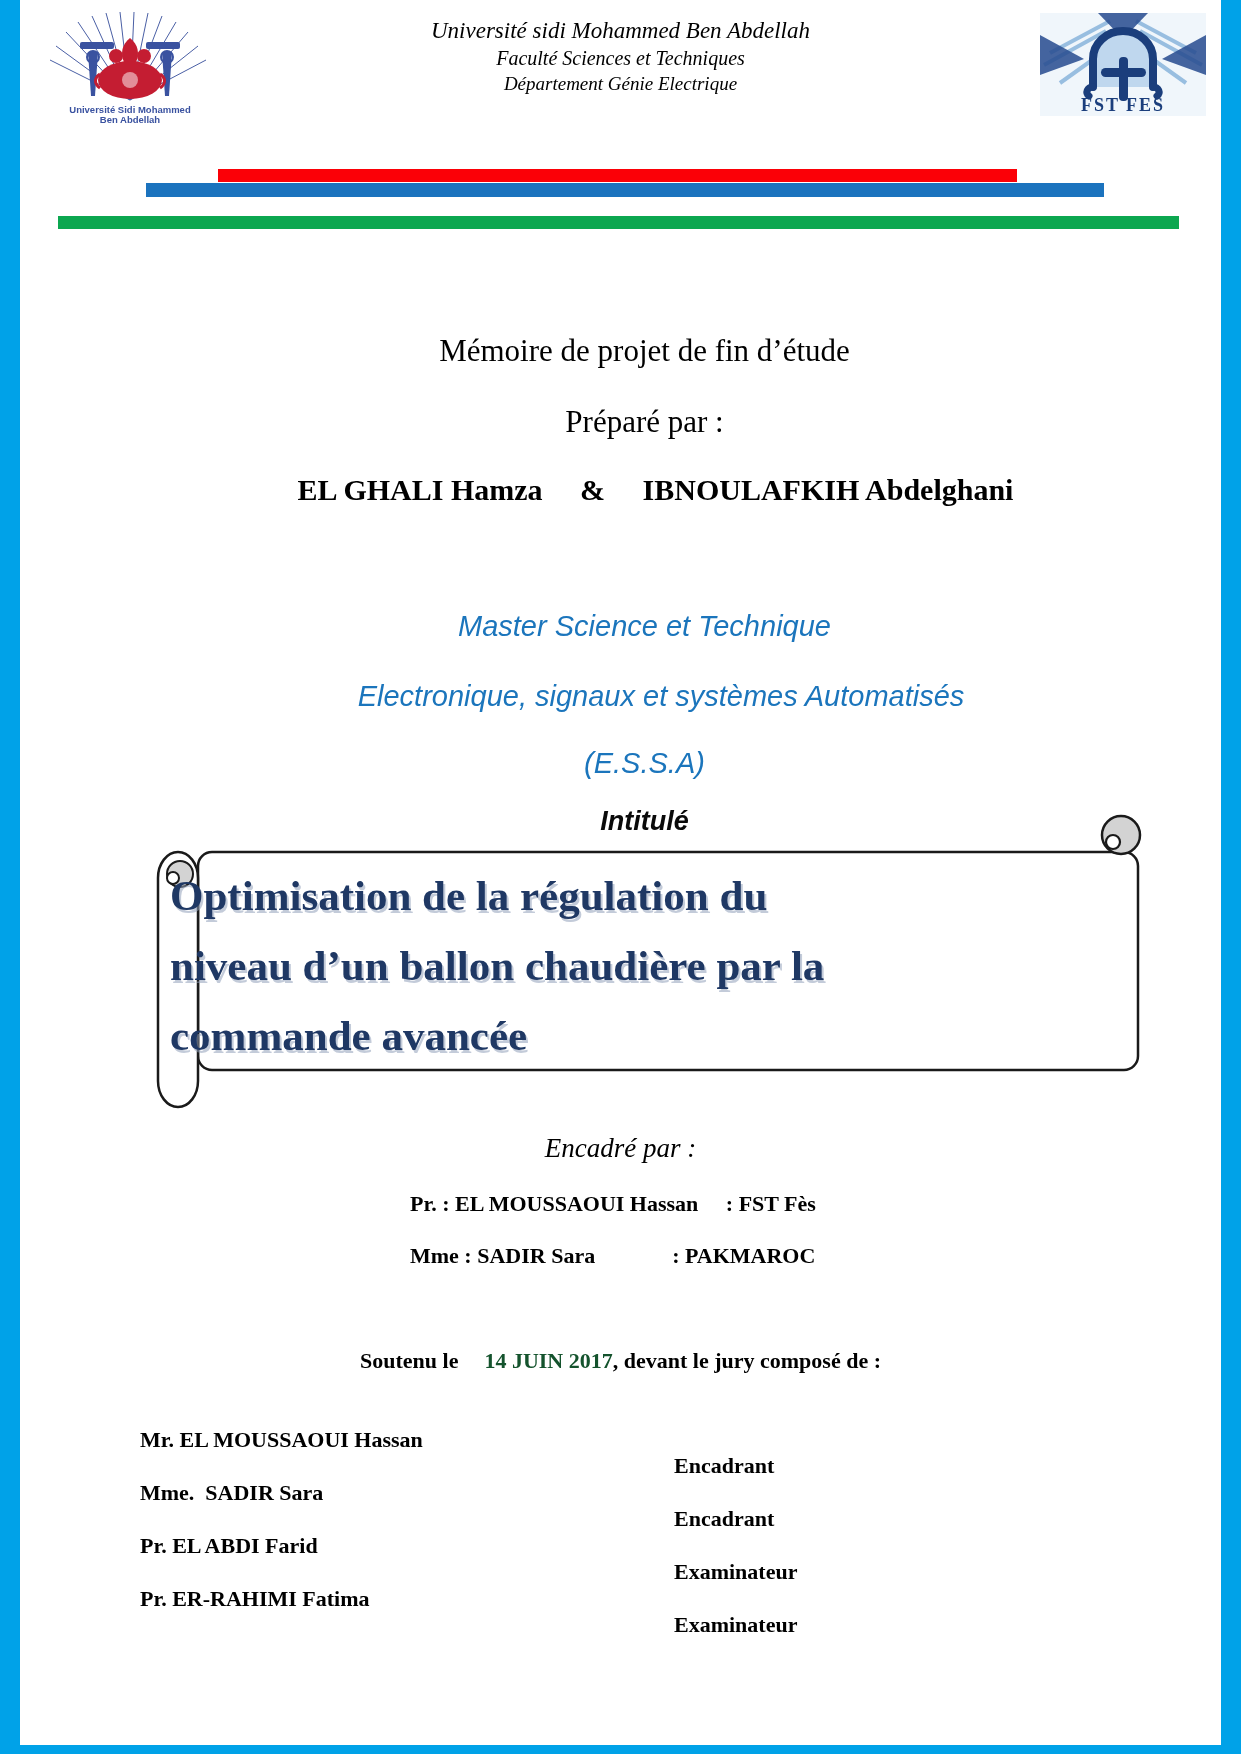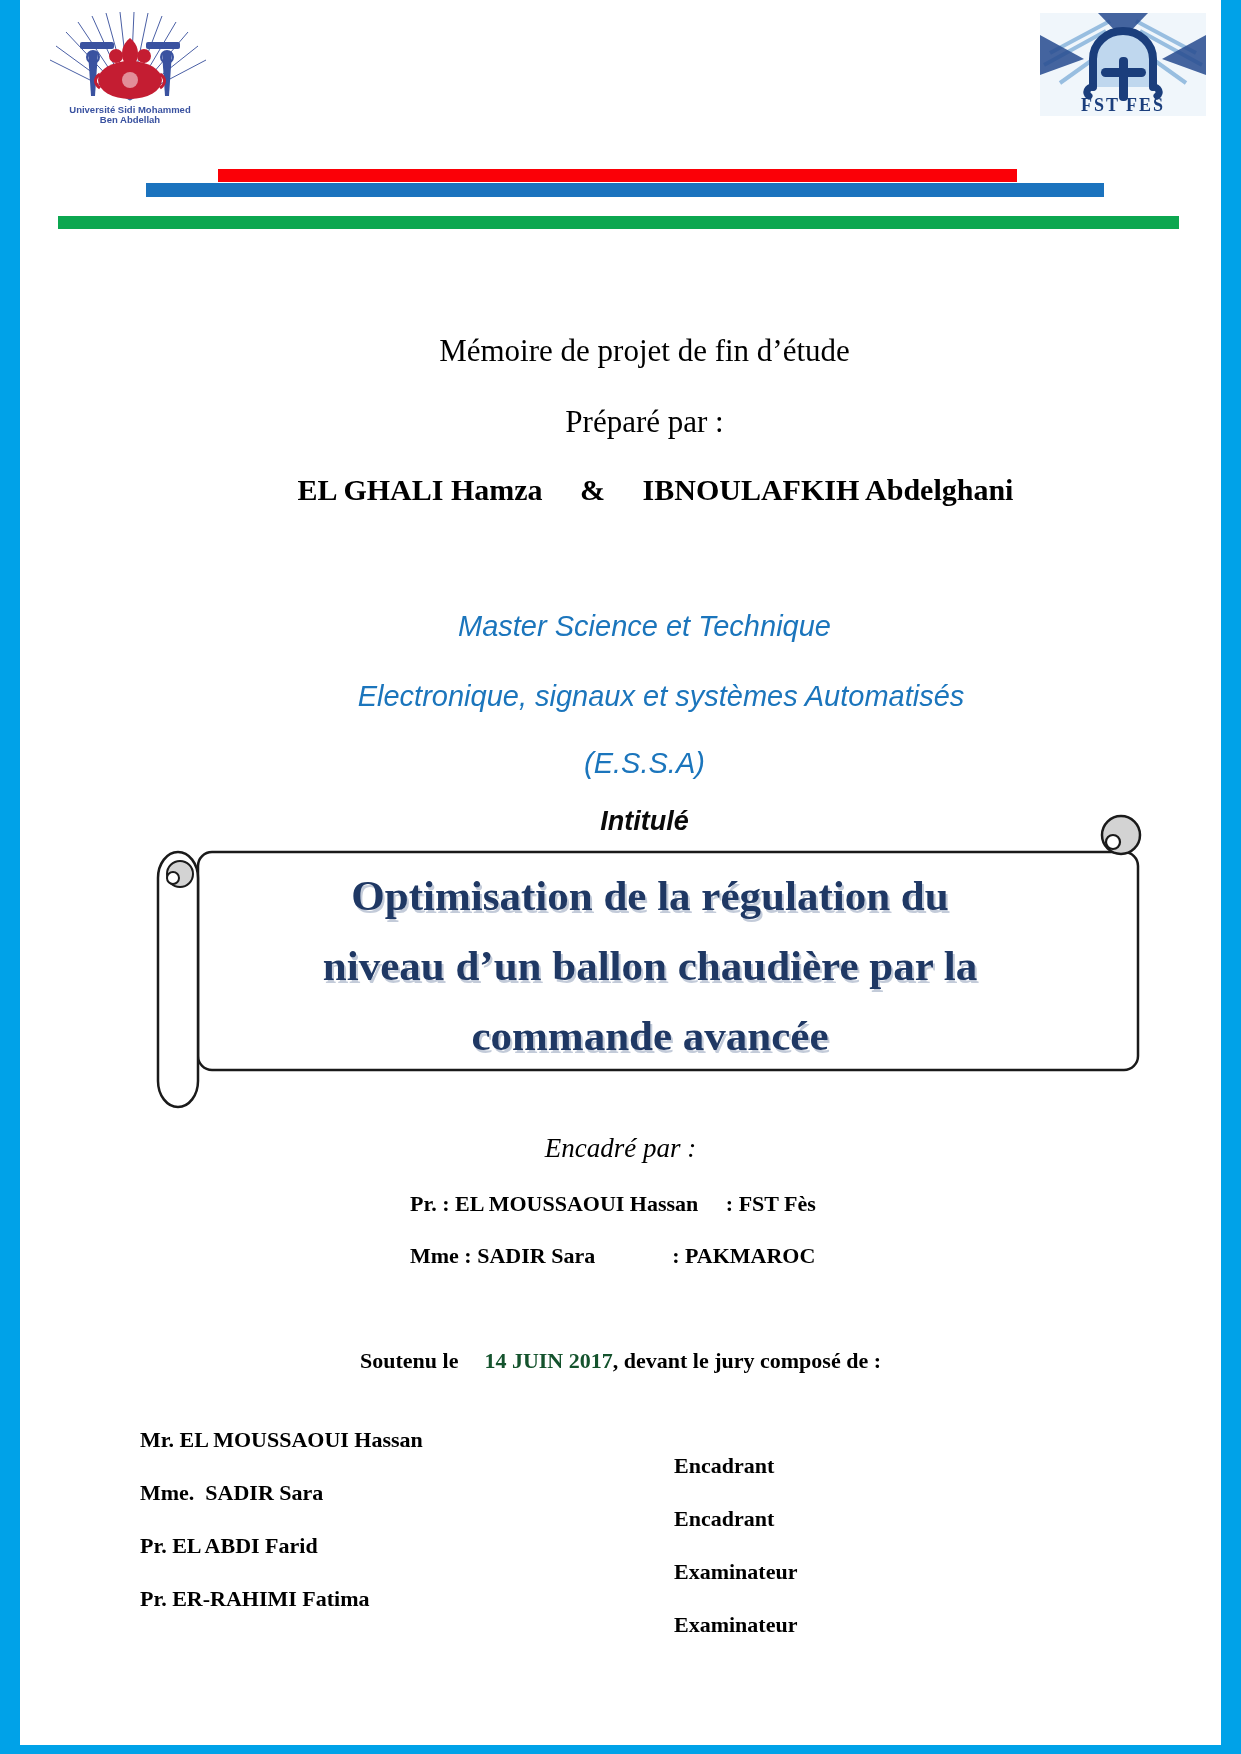--- a/index.html
+++ b/index.html
@@ -33,21 +33,21 @@
   .pour{top:536px;font-size:31px;}
   .blue-it{font-family:"Liberation Sans","DejaVu Sans",sans-serif;font-style:italic;color:#1B75BC;font-size:29px;}
   .master{top:610px;}
   .specialty{top:680px;padding-left:33px;}
   .essa{top:747px;}
   .intitule{top:806px;font-family:"Liberation Sans","DejaVu Sans",sans-serif;
             font-style:italic;font-weight:bold;color:#0a0a0a;font-size:27px;}
 
   
   .scroll-svg{position:absolute;left:140px;top:808px;width:1010px;height:310px;}
-  .title-box{position:absolute;left:170px;top:861px;width:960px;text-align:center;
+  .title-box{position:absolute;left:170px;top:861px;width:960px;text-align:left;
              font-weight:bold;font-size:43px;line-height:70px;color:#1F3864;
              text-shadow:2px 3px 0 rgba(145,160,185,0.55);}
 
   
   .encadre{position:absolute;top:1133px;left:0;right:0;text-align:center;
            font-style:italic;font-size:27px;}
   .sup-row{position:absolute;left:410px;font-size:22px;font-weight:bold;white-space:pre;}
   .sup-row.r1{top:1191px;} .sup-row.r2{top:1243px;}
 
   
@@ -105,20 +105,25 @@
       <circle cx="94" cy="68" r="8" fill="#fff" opacity="0.5"></circle>
       <path d="M64 62 C58 66 58 72 64 76" fill="none" stroke="#C41D32" stroke-width="3"></path>
       <path d="M124 62 C130 66 130 72 124 76" fill="none" stroke="#C41D32" stroke-width="3"></path>
     </g>
     <g font-family="Liberation Sans, sans-serif" font-size="9.5" font-weight="bold" fill="#3A52A0" text-anchor="middle">
       <text x="94" y="101">Université Sidi Mohammed</text>
       <text x="94" y="111">Ben Abdellah</text>
     </g>
   </svg>
 
+  <div class="header-text">
+    <div class="l1">Université sidi Mohammed Ben Abdellah</div>
+    <div class="l2">Faculté Sciences et Techniques</div>
+    <div class="l3">Département Génie Electrique</div>
+  </div>
 
   <svg class="logo logo-right" viewBox="0 0 166 103">
     <rect x="0" y="0" width="166" height="103" fill="#F0F6FB"></rect>
     <g stroke="#8FB8DE" stroke-width="4" opacity="0.9">
       <line x1="10" y1="40" x2="70" y2="8"></line>
         <line x1="4" y1="52" x2="66" y2="18"></line>
       <line x1="96" y1="8" x2="156" y2="40"></line>
         <line x1="100" y1="18" x2="162" y2="52"></line>
       <line x1="20" y1="70" x2="62" y2="40"></line>
         <line x1="104" y1="40" x2="146" y2="70"></line>

